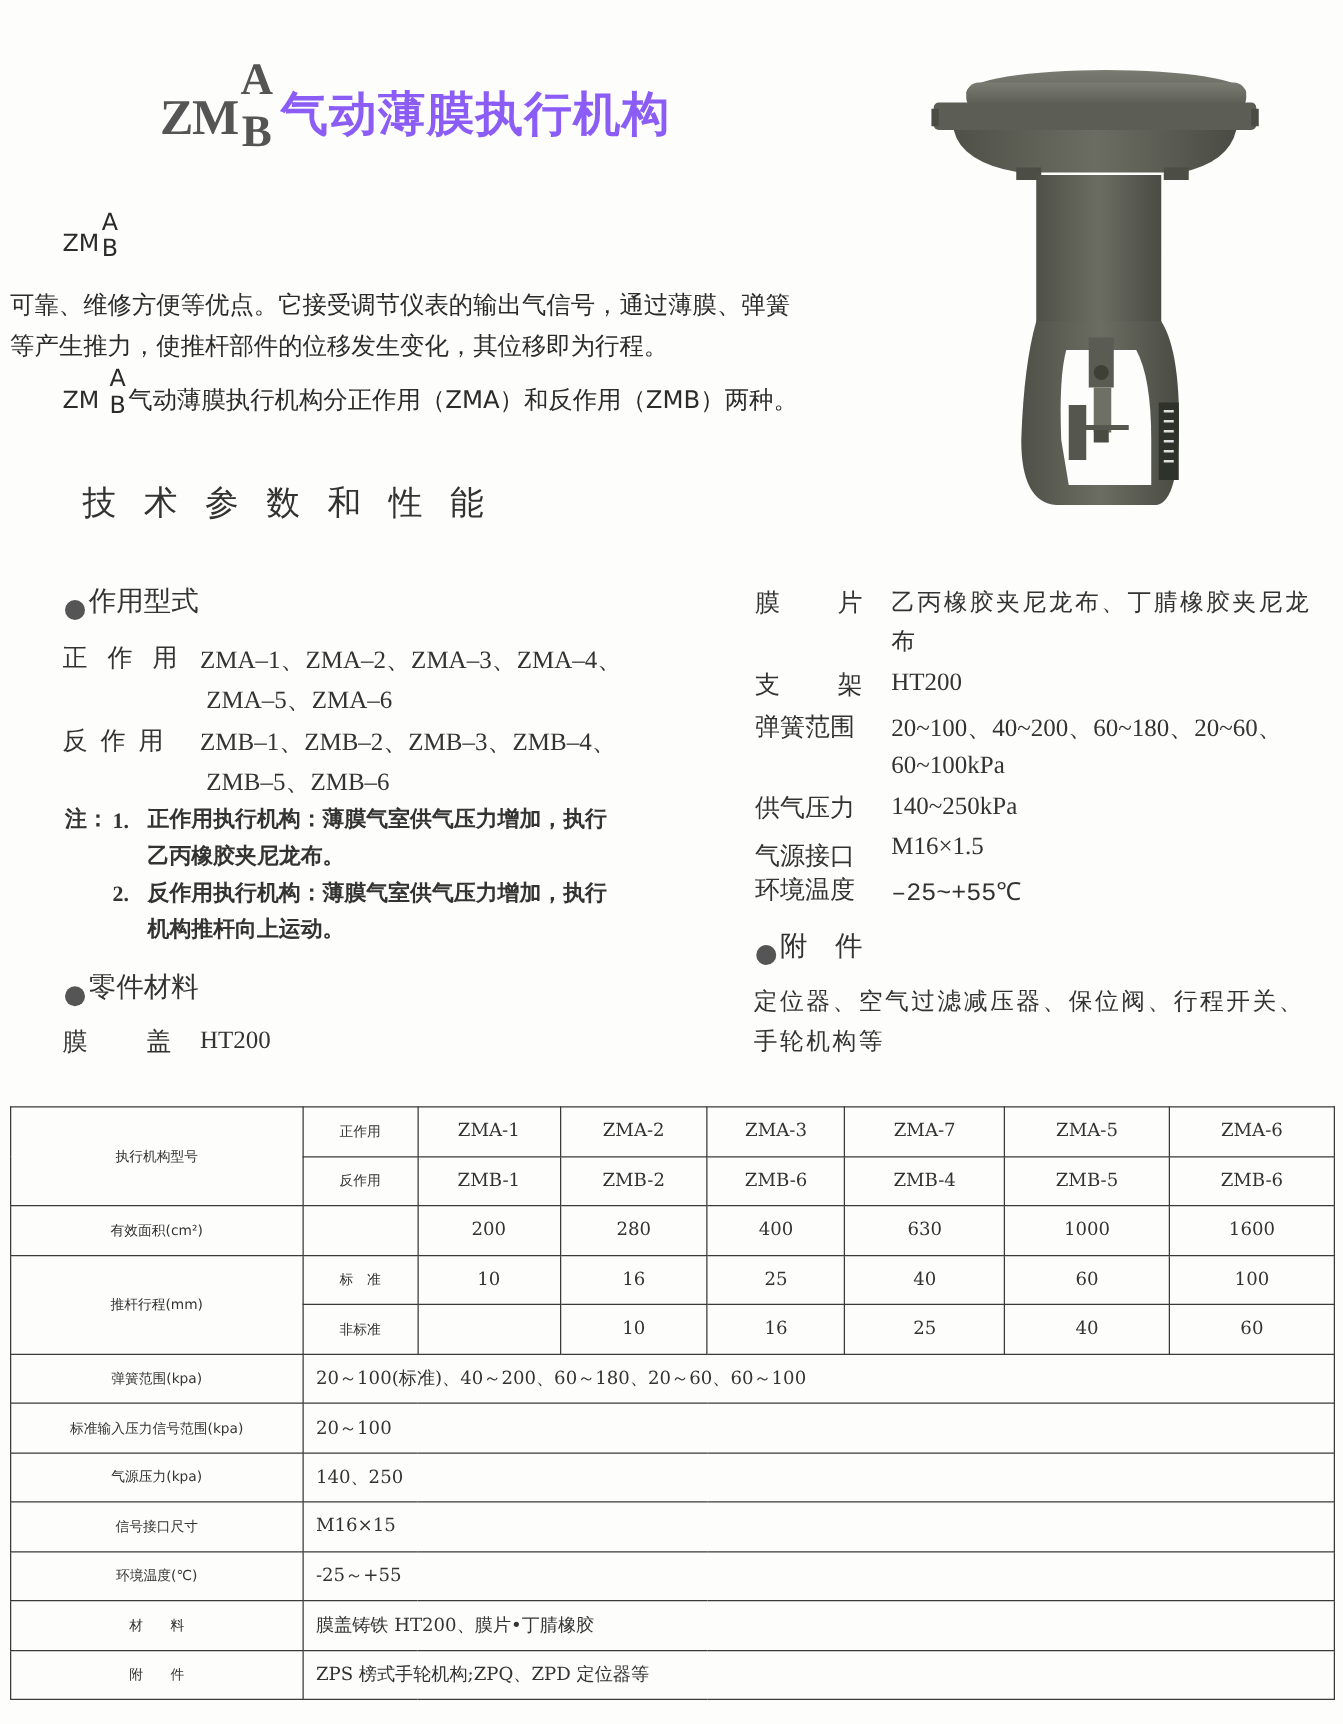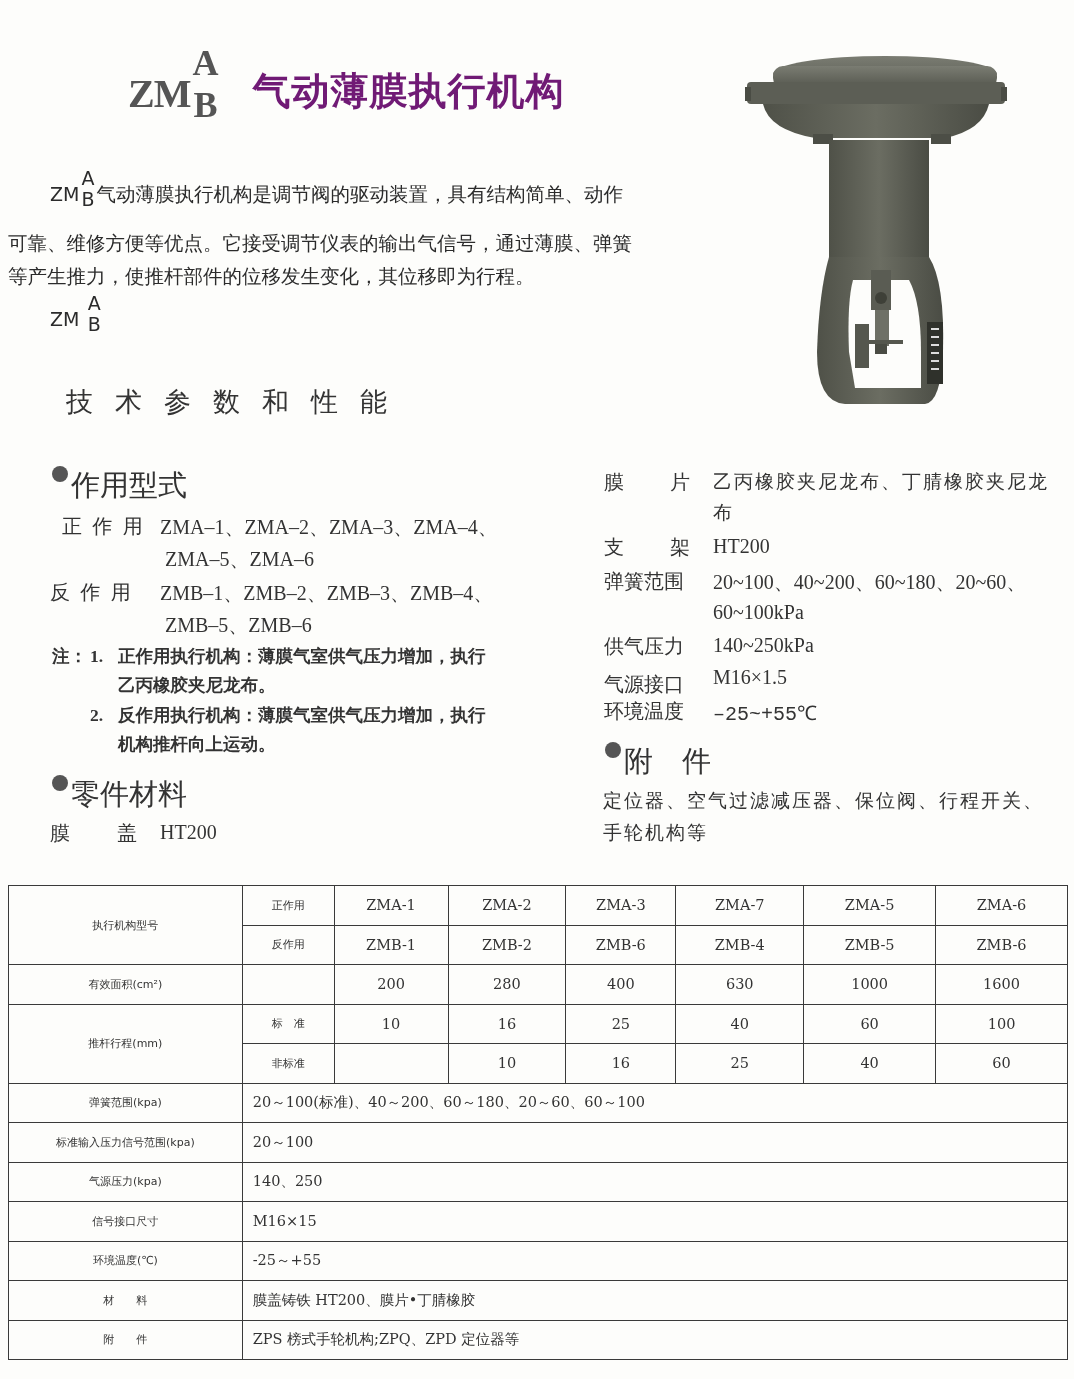--- a/index.html
+++ b/index.html
@@ -11,30 +11,30 @@
   .serif { font-family:"Liberation Serif", "DejaVu Serif", serif; }
   .title {
     left:128px; top:48px; height:90px; display:flex; align-items:center;
     color:#555;
   }
   .title .zm { font-family:"Liberation Serif", serif; font-weight:bold; font-size:40px; color:#555; letter-spacing:-1px; }
   .stack { display:inline-flex; flex-direction:column; align-items:center; margin:0 6px 0 2px; line-height:1; }
   .title .stack span { font-family:"Liberation Serif", serif; font-weight:bold; font-size:36px; color:#555; }
   .title .stack span.a { margin-top:-18px; }
   .title .stack span.b { margin-top:6px; }
-  .title .cn { font-size:38px; font-weight:bold; color:#701a75; letter-spacing:1px; margin-top:-4px;margin-left:28px; }
+  .title .cn { font-size:38px; font-weight:bold; color:#8b5cf6; letter-spacing:1px; margin-top:-4px; }
 
   .para { font-size:19.5px; line-height:33px; color:#2b2b2b; }
   .inline-zm { font-size:19px; }
   .ist { display:inline-flex; flex-direction:column; align-items:center; line-height:1; vertical-align:middle; margin:0 2px; font-size:19px; }
   .ist .a { margin-top:-14px; }
   .ist .b { margin-top:2px; }
 
   .section-title { font-size:27px; color:#333; letter-spacing:22px; }
-  .bullet-h { font-size:29px; color:#333; display:flex; align-items:flex-start; }
+  .bullet-h { font-size:22px; color:#333; display:flex; align-items:flex-end; }
   .dot { width:16px; height:16px; border-radius:50%; background:#555; display:inline-block; margin-right:3px; }
   .lbl { font-size:20px; color:#333; }
   .val { font-family:"Liberation Serif", serif; font-size:20px; color:#333; }
   .note { font-size:17.5px; font-weight:bold; color:#333; line-height:30px; }
   .cnserif { font-family:"DejaVu Serif", serif; font-size:19px; color:#333; letter-spacing:2px; }
 
   
   .product { left:745px; top:52px; width:290px; height:360px; }
 
   
@@ -55,29 +55,29 @@
     <span class="a">A</span>
     <span class="b">B</span>
   </span>
   <span class="cn">气动薄膜执行机构</span>
 </div>
 
 <div class="abs para" style="left:50px; top:178px;">
   <span class="inline-zm">ZM</span><span class="ist">
       <span class="a">A</span>
       <span class="b">B</span>
-    </span><span>气动薄膜执行机构是调节阀的驱动装置，具有结构简单、动作</span>
+    </span>
 </div>
 <div class="abs para" style="left:8px; top:227px;">可靠、维修方便等优点。它接受调节仪表的输出气信号，通过薄膜、弹簧</div>
 <div class="abs para" style="left:8px; top:260px;">等产生推力，使推杆部件的位移发生变化，其位移即为行程。</div>
 <div class="abs para" style="left:50px; top:303px;">
   <span class="inline-zm">ZM</span>&nbsp;<span class="ist">
       <span class="a">A</span>
       <span class="b">B</span>
-    </span>
+    </span><span>气动薄膜执行机构分正作用（ZMA）和反作用（ZMB）两种。</span>
 </div>
 
 <div class="abs product">
   <svg width="290" height="360" viewBox="0 0 290 360">
     <defs>
       <linearGradient id="g1" x1="0" x2="1">
         <stop offset="0" stop-color="#4f5148"></stop>
         <stop offset="0.5" stop-color="#6b6d62"></stop>
         <stop offset="1" stop-color="#4a4c44"></stop>
       </linearGradient>
@@ -121,21 +121,21 @@
     <rect x="110" y="272" width="14" height="44" fill="#55574e"></rect>
   </svg>
 </div>
 
 <div class="abs section-title" style="left:66px; top:384px;text-align:right;">技术参数和性能</div>
 
 <div class="abs bullet-h" style="left:52px; top:466px;">
   <span class="dot"></span>
   <span>作用型式</span>
 </div>
-<div class="abs lbl" style="left:62px; top:513px; letter-spacing:2px;">正 作 用</div>
+<div class="abs lbl" style="left:50px; top:513px; letter-spacing:2px;font-family:Liberation Mono, monospace;">正 作 用</div>
 <div class="abs val" style="left:160px; top:514px;">ZMA–1、ZMA–2、ZMA–3、ZMA–4、</div>
 <div class="abs val" style="left:165px; top:546px;">ZMA–5、ZMA–6</div>
 <div class="abs lbl" style="left:50px; top:579px; letter-spacing:2px;">反 作 用</div>
 <div class="abs val" style="left:160px; top:580px;">ZMB–1、ZMB–2、ZMB–3、ZMB–4、</div>
 <div class="abs val" style="left:165px; top:612px;">ZMB–5、ZMB–6</div>
 
 <div class="abs note" style="left:52px; top:641px;">注：</div>
 <div class="abs note serif" style="left:90px; top:641px;">1.</div>
 <div class="abs note" style="left:118px; top:641px;">正作用执行机构：薄膜气室供气压力增加，执行</div>
 <div class="abs note" style="left:118px; top:670px;">乙丙橡胶夹尼龙布。</div>

